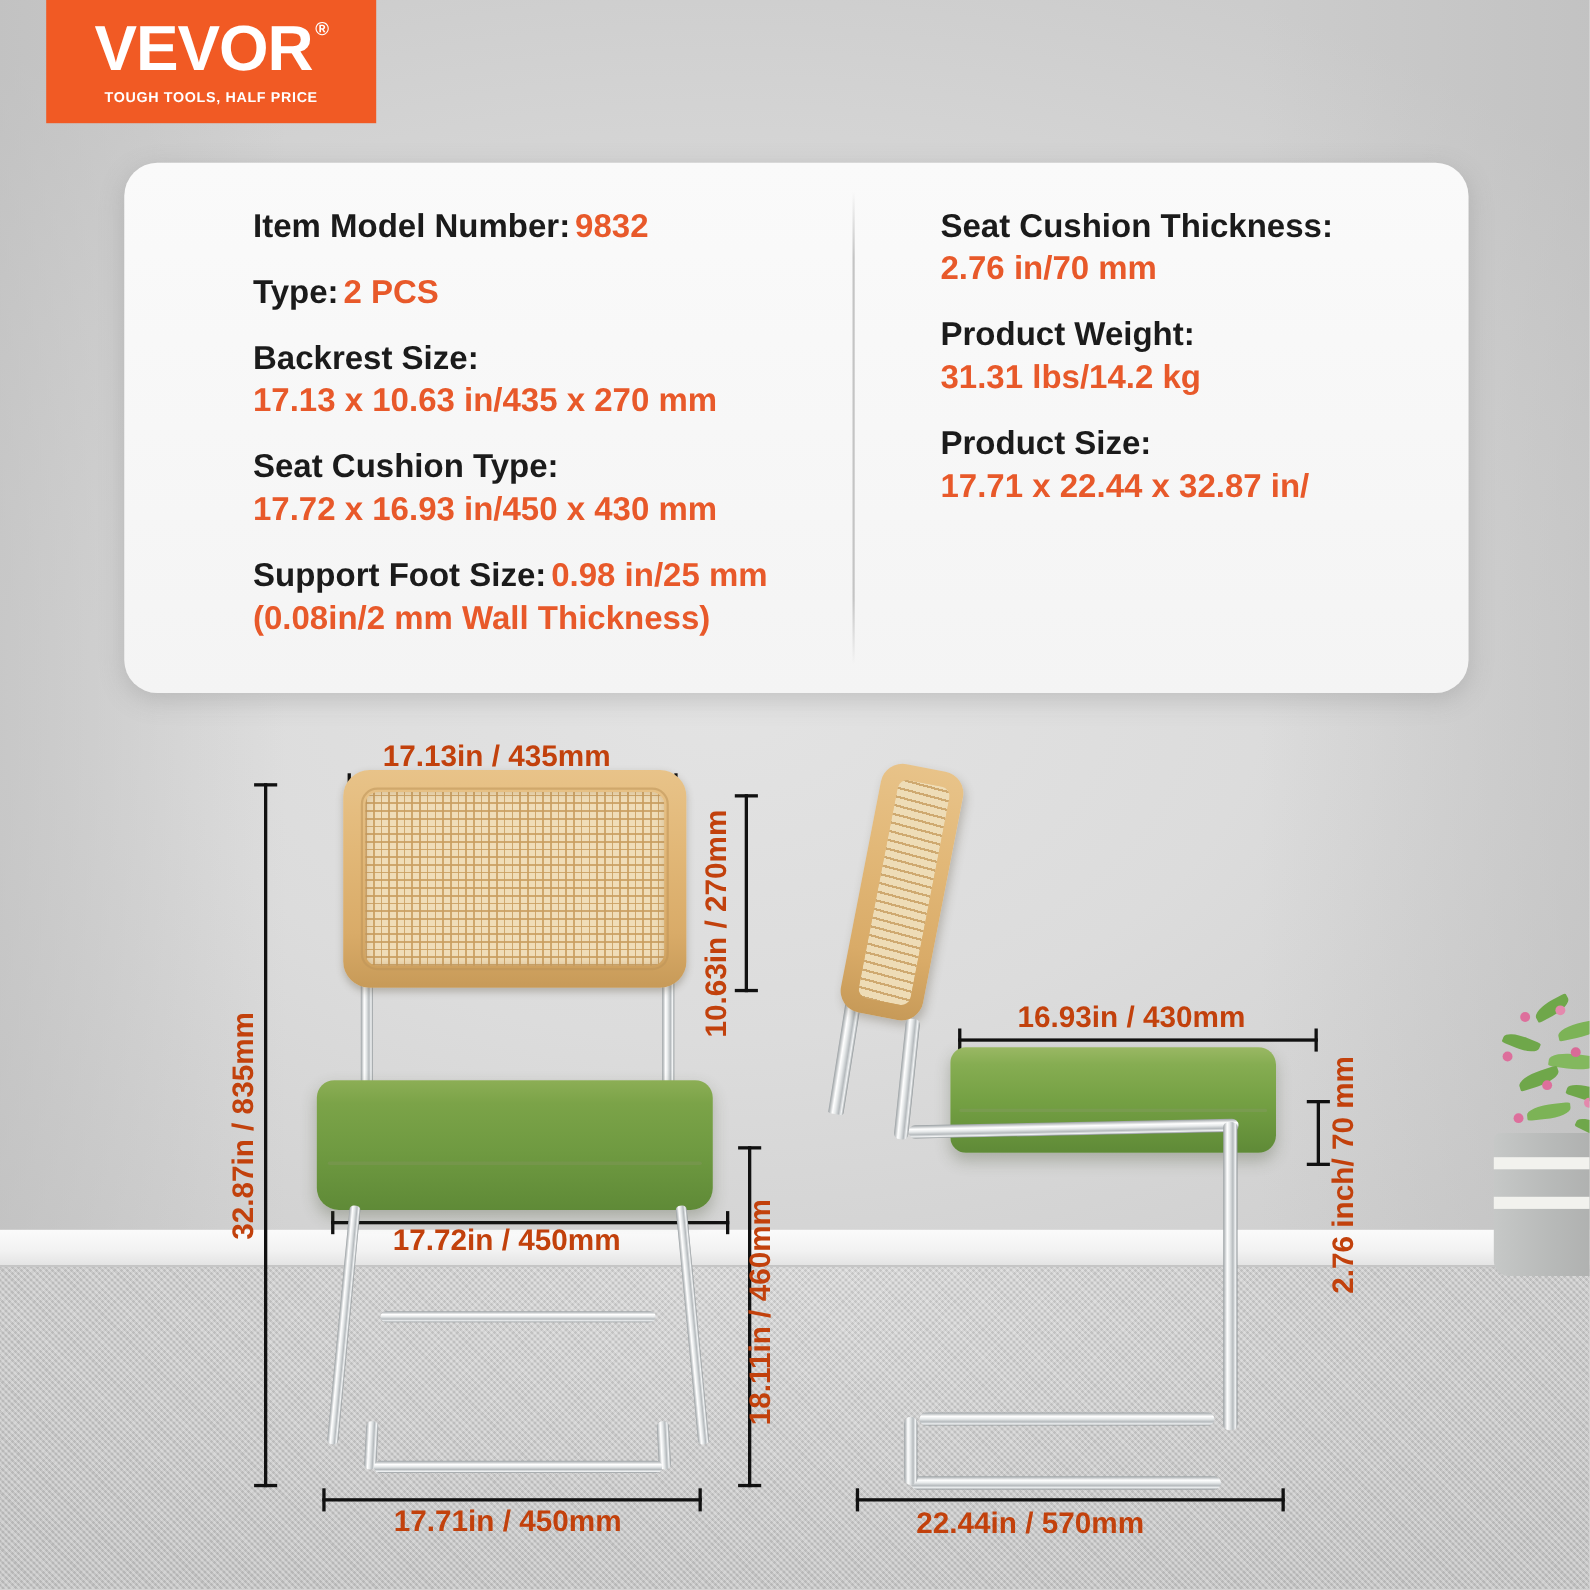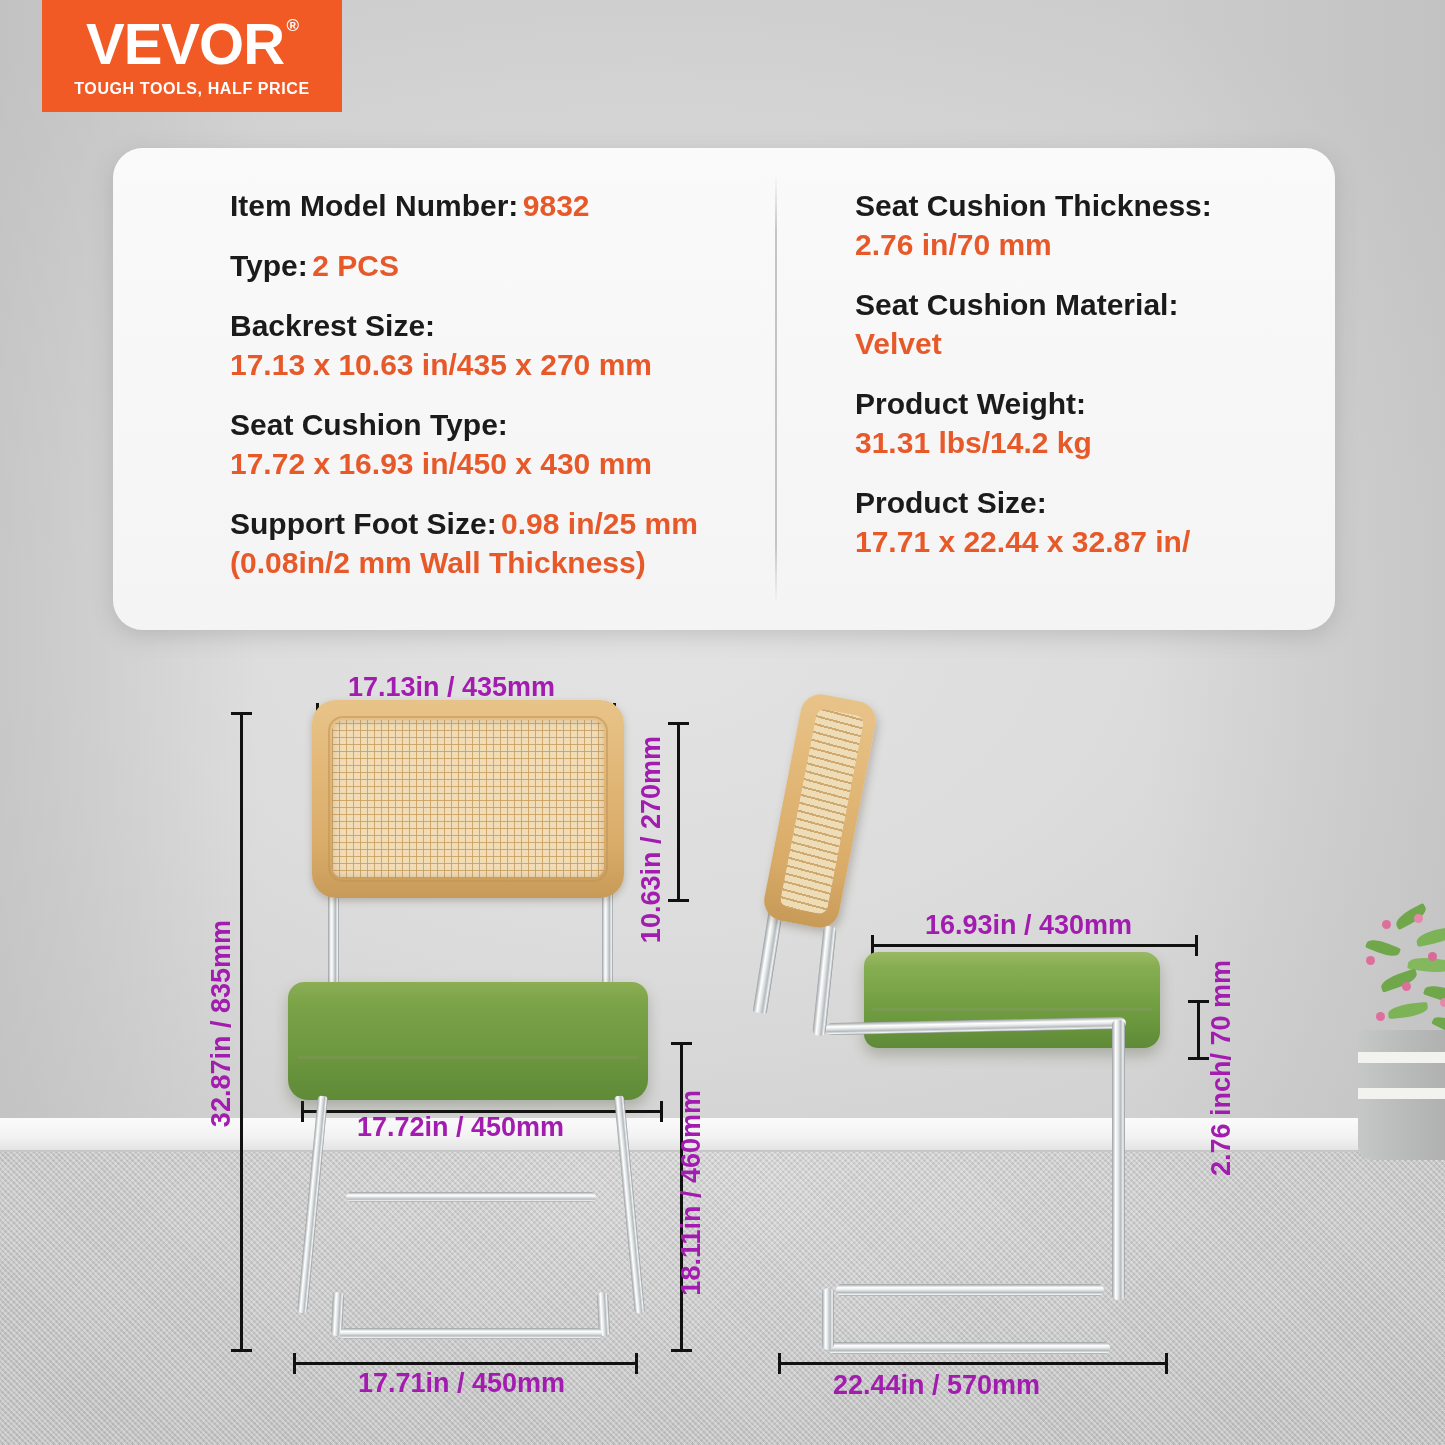--- a/index.html
+++ b/index.html
@@ -59,21 +59,21 @@
     position:absolute;left:42px;top:0;width:300px;height:112px;
     background:#F15A24;z-index:5;
     display:flex;flex-direction:column;align-items:center;justify-content:center;
   }
   .logo-word{
     color:#fff;font-weight:bold;font-size:58px;letter-spacing:-1px;
     line-height:1;position:relative;padding-right:14px;
   }
   .logo-reg{position:absolute;right:0;top:2px;font-size:17px;font-weight:bold;}
   .logo-tag{
-    color:#fff;font-size:16px;font-weight:bold;letter-spacing:.6px;margin-top:7px;
+    color:#fff;font-size:13px;font-weight:bold;letter-spacing:.6px;margin-top:7px;
   }
 
   
   .spec-card{
     position:absolute;left:113px;top:148px;width:1222px;height:482px;
     background:linear-gradient(180deg,#fafafa 0%,#f4f4f4 100%);
     border-radius:30px;z-index:5;
     box-shadow:0 6px 22px rgba(120,120,120,.30);
     display:flex;
   }
@@ -165,21 +165,21 @@
   }
   .sc-seat-pipe{position:absolute;left:8px;right:8px;top:56px;height:3px;background:rgba(125,155,85,.7);border-radius:2px;}
   .sc-underbar{position:absolute;left:66px;top:330px;width:300px;height:12px;border-radius:6px;transform:rotate(-1.2deg);}
   .sc-frontleg{position:absolute;left:58px;top:236px;width:13px;height:110px;border-radius:5px;transform:rotate(6deg);}
   .sc-cant{position:absolute;left:352px;top:330px;width:13px;height:280px;border-radius:5px;}
   .sc-base{position:absolute;left:76px;top:594px;width:268px;height:12px;border-radius:6px;}
   .sc-base2{position:absolute;left:68px;top:652px;width:282px;height:12px;border-radius:6px;}
   .sc-base-l{position:absolute;left:62px;top:598px;width:12px;height:62px;border-radius:6px;}
 
   
-  .dim{position:absolute;z-index:6;color:#a21caf;font-weight:bold;text-align:center;}
+  .dim{position:absolute;z-index:6;color:#c2410c;font-weight:bold;text-align:center;}
   .dim-txt{font-size:27px;white-space:nowrap;}
   .dim-txt.v{
     writing-mode:vertical-rl;transform:rotate(180deg);
   }
   .hline{position:absolute;height:3px;background:#111;}
   .hline::before,.hline::after{
     content:"";position:absolute;top:-9px;width:3px;height:21px;background:#111;
   }
   .hline::before{left:0;}
   .hline::after{right:0;}
@@ -255,24 +255,20 @@
       <span class="spec-val blk">(0.08in/2 mm Wall Thickness)</span>
     </div>
   </div>
 
   <div class="spec-col right">
     <div class="spec-item">
       <span class="spec-label blk">Seat Cushion Thickness:</span>
       <span class="spec-val blk">2.76 in/70 mm</span>
     </div>
     <div class="spec-item">
-      <span class="spec-label blk">Seat Cushion Material:</span>
-      <span class="spec-val blk">Velvet</span>
-    </div>
-    <div class="spec-item">
       <span class="spec-label blk">Product Weight:</span>
       <span class="spec-val blk">31.31 lbs/14.2 kg</span>
     </div>
     <div class="spec-item">
       <span class="spec-label blk">Product Size:</span>
       <span class="spec-val blk">17.71 x 22.44 x 32.87 in/</span>
     </div>
   </div>
 </div>
 

